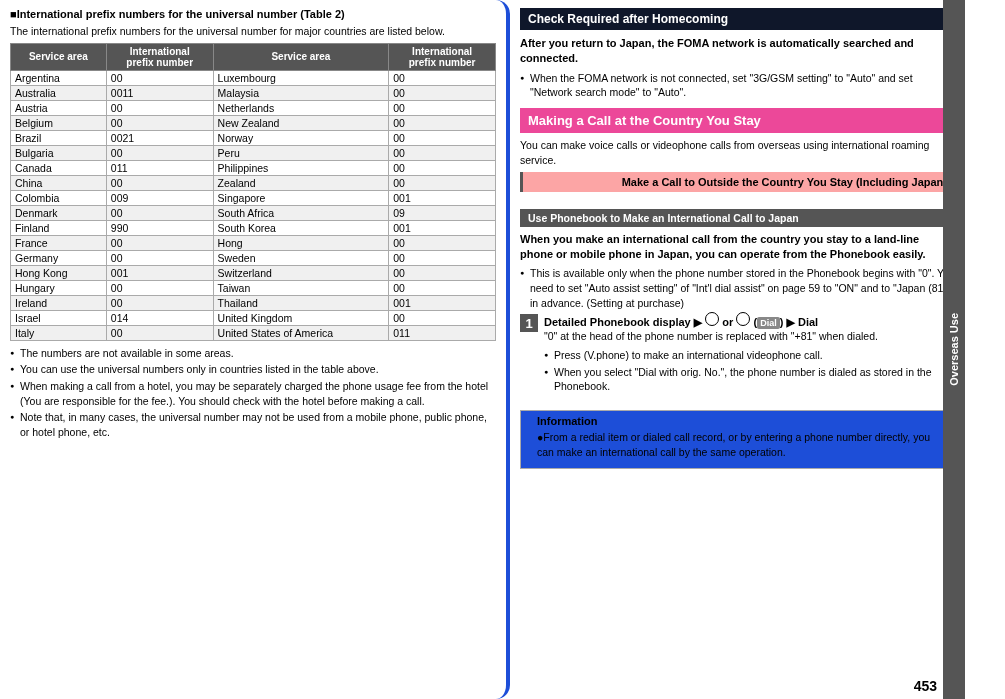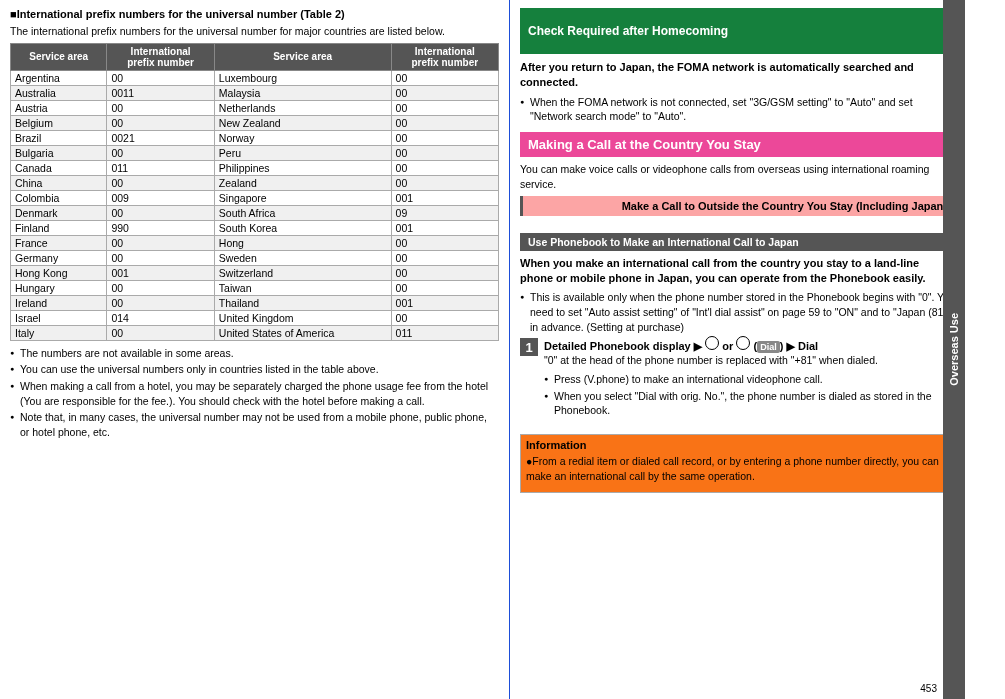--- a/index.html
+++ b/index.html
@@ -10,22 +10,23 @@
       background: #fff;
       width: 1005px;
       height: 699px;
       overflow: hidden;
       display: flex;
     }
 
     .left-column {
       width: 510px;
       padding: 8px 10px;
-      border-right: 1px solid #1d4ed8;
+      border-right: 4px solid #1d4ed8;
       overflow: hidden;
+      border-radius: 14px;
     }
 
     .right-column {
       width: 455px;
       padding: 8px 10px;
       overflow: hidden;
       position: relative;
     }
 
     .sidebar-label {
@@ -96,25 +97,25 @@
     .bullet-list li::before {
       content: "●";
       position: absolute;
       left: 0;
       font-size: 7px;
       top: 2px;
     }
 
     
     .check-header {
-      background: #15803d;
+      background: #0f172a;
       color: #fff;
       font-weight: bold;
       font-size: 12px;
-      padding: 16px 8px;
+      padding: 4px 8px;
       margin-bottom: 6px;
     }
 
     .making-call-header {
       background: #ec4899;
       color: #fff;
       font-weight: bold;
       font-size: 13px;
       padding: 5px 8px;
       margin-top: 8px;
@@ -161,37 +162,37 @@
     }
     .step-content {
       flex: 1;
     }
     .step-title {
       font-weight: bold;
       font-size: 11px;
     }
 
     .info-box {
-      background: #f97316;
-      padding: 4px 5px;
+      background: #1d4ed8;
+      padding: 4px 16px;
       margin-top: 14px;
       border: 1px solid #aaa;
     }
     .info-box-header {
       font-weight: bold;
       font-size: 11px;
       margin-bottom: 3px;
     }
 
     .page-number {
       position: absolute;
       bottom: 5px;
       right: 28px;
-      font-weight: normal;
-      font-size: 10px;
+      font-weight: bold;
+      font-size: 14px;
     }
 
     .body-text {
       font-size: 10.5px;
       line-height: 1.4;
       margin-bottom: 4px;
     }
 
     .dial-button {
       display: inline-block;

